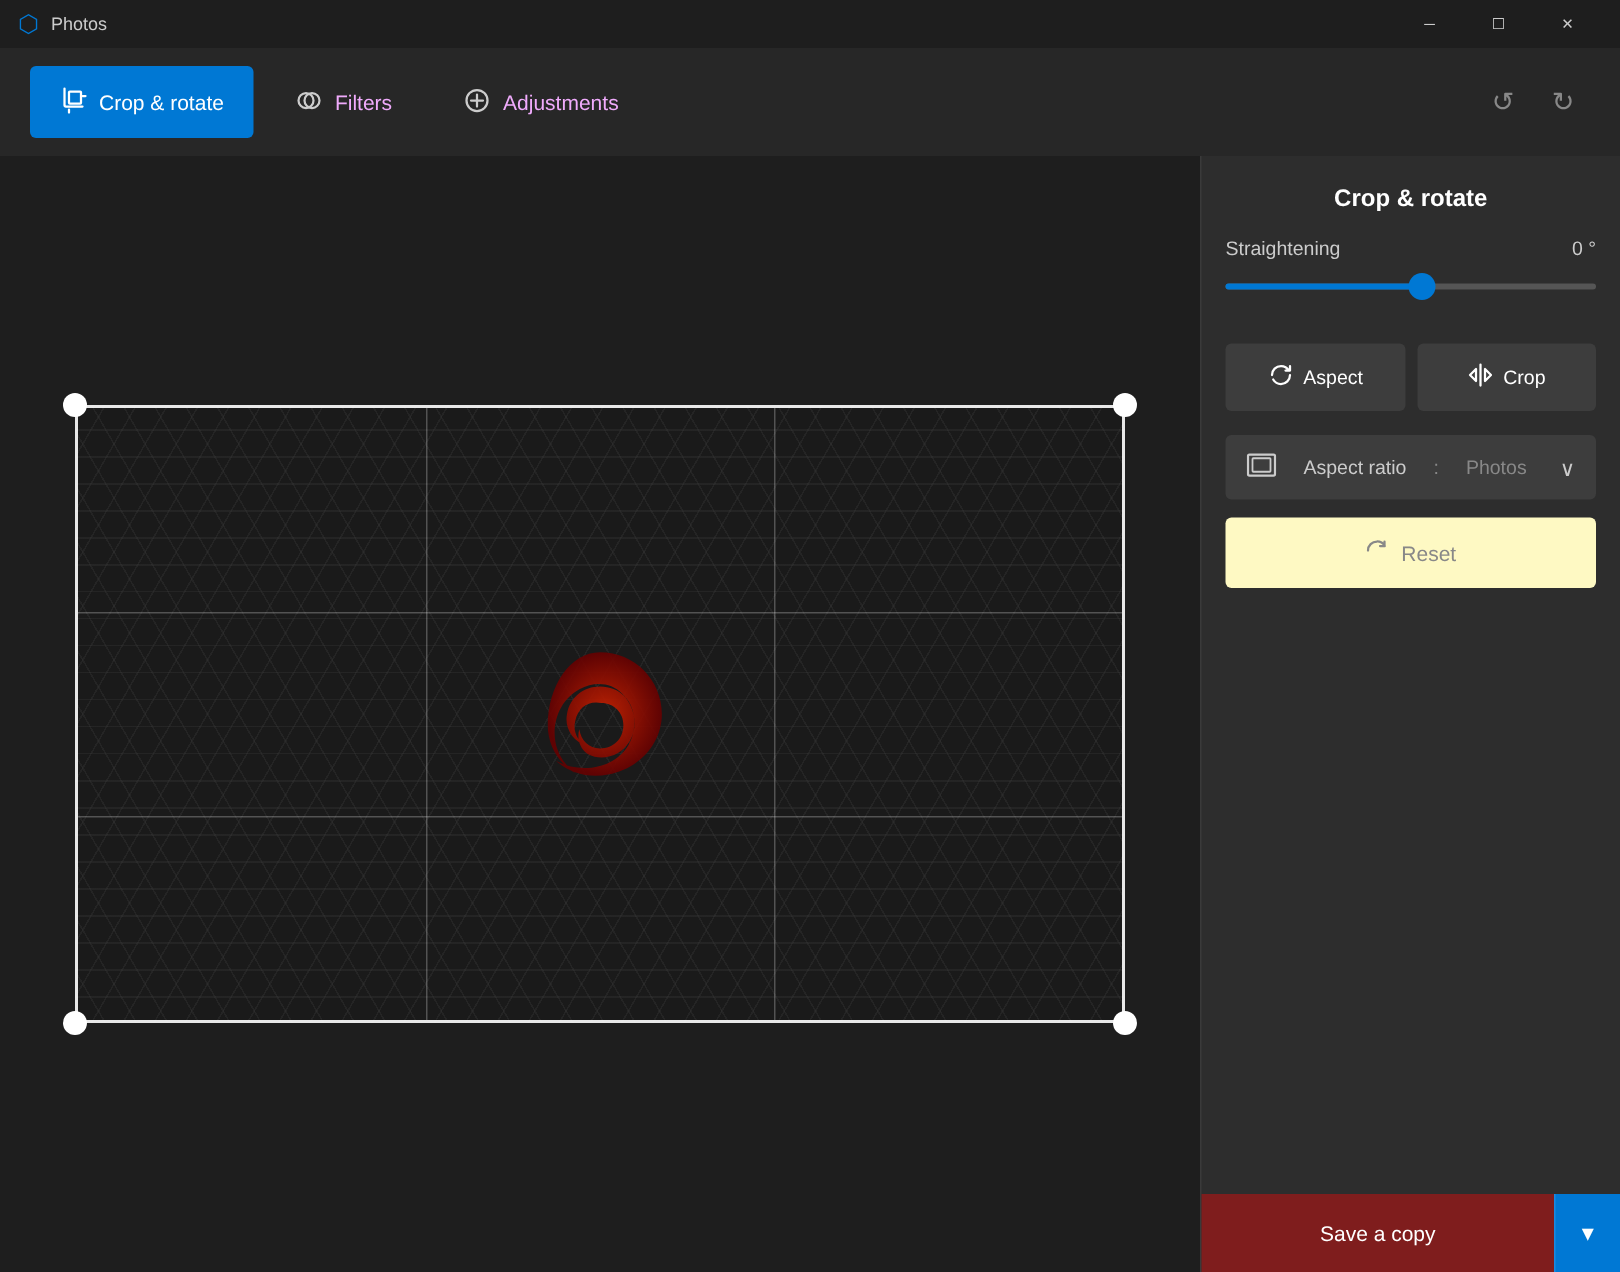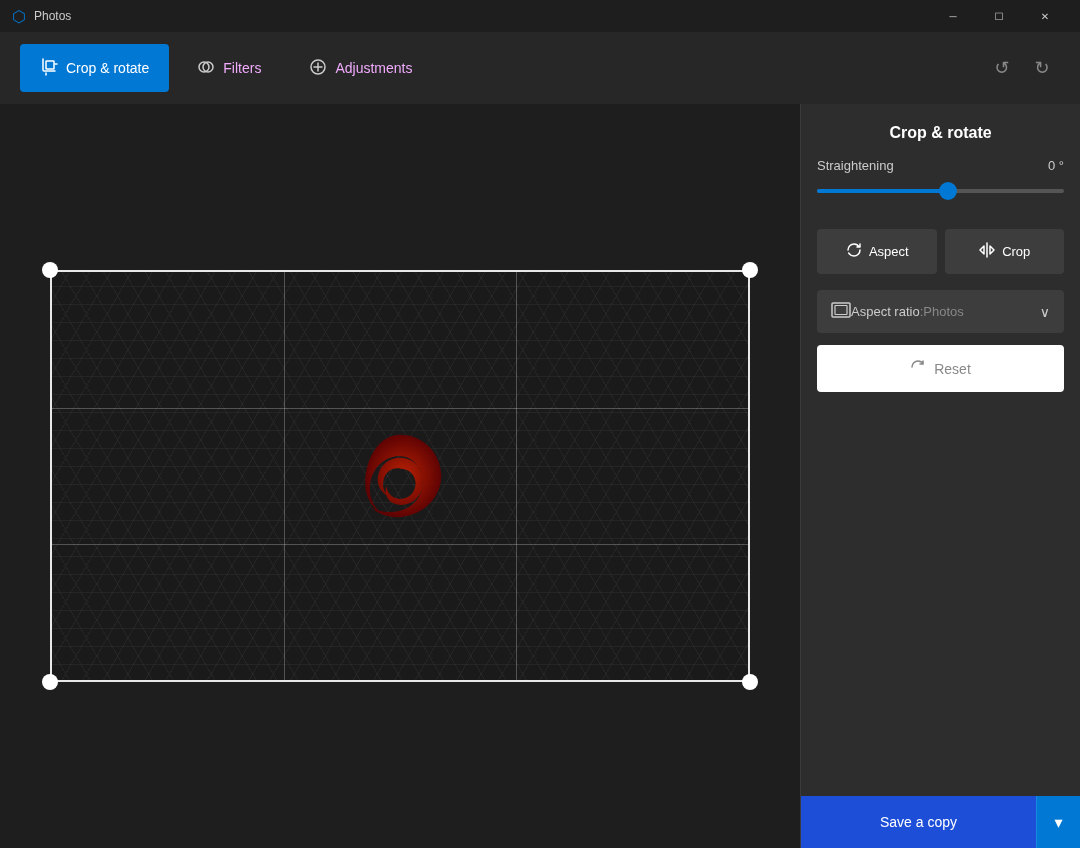--- a/index.html
+++ b/index.html
@@ -290,31 +290,31 @@
       border-radius: 4px;
       padding: 12px 14px;
       display: flex;
       align-items: center;
       justify-content: space-between;
       cursor: pointer;
     }
     .aspect-left {
       display: flex;
       align-items: center;
-      gap: 0;
+      gap: 18px;
       font-size: 13px;
       color: #cccccc;
     }
     .aspect-value { color: #888; }
 
     
     .reset-btn {
       margin: 0 16px 16px;
       padding: 14px;
-      background: #ffffff;
+      background: #fef9c3;
       border: none;
       border-radius: 4px;
       color: #888;
       font-size: 14px;
       cursor: pointer;
       display: flex;
       align-items: center;
       justify-content: center;
       gap: 8px;
     }
@@ -323,21 +323,21 @@
     .panel-spacer { flex: 1; }
 
     
     .save-footer {
       display: flex;
       height: 52px;
       flex-shrink: 0;
     }
     .save-btn-main {
       flex: 1;
-      background: #1d4ed8;
+      background: #7f1d1d;
       border: none;
       color: #ffffff;
       font-size: 14px;
       cursor: pointer;
       font-family: 'Segoe UI', sans-serif;
     }
     .save-btn-arrow {
       width: 44px;
       background: #0078d4;
       border: none;

